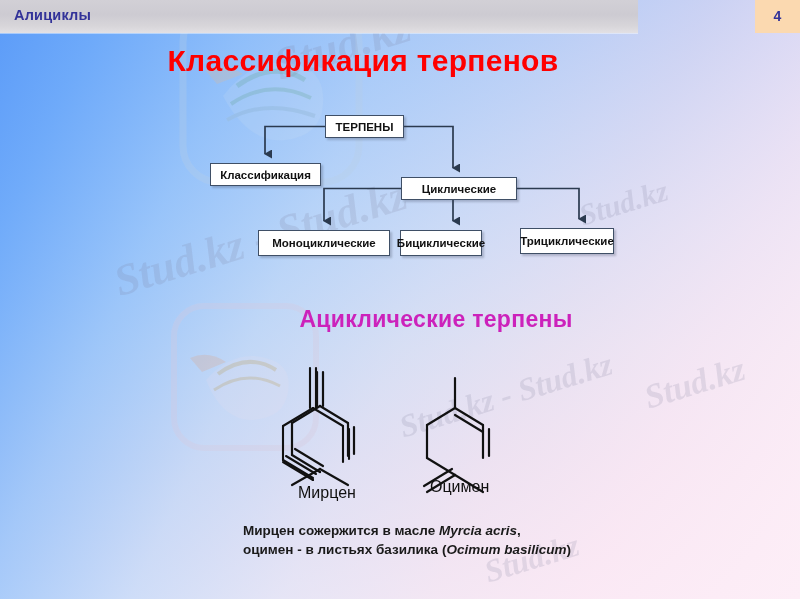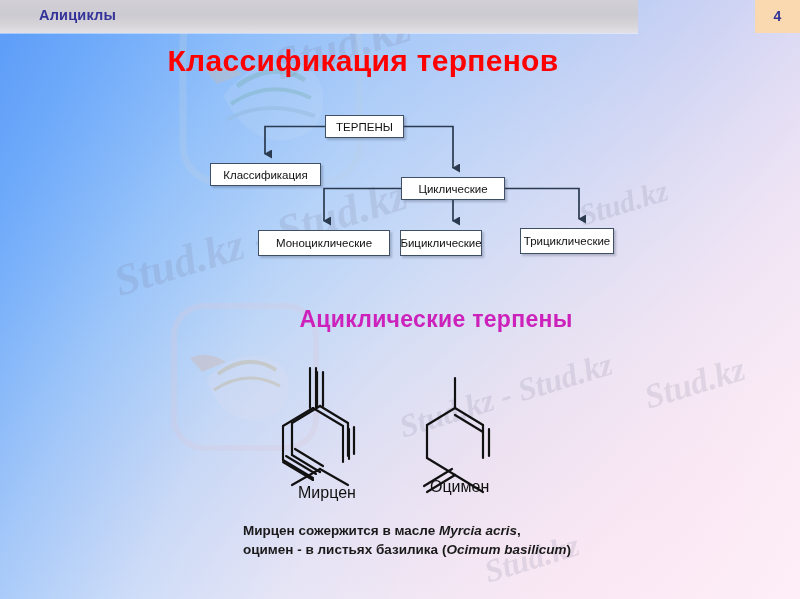--- a/index.html
+++ b/index.html
@@ -45,21 +45,20 @@
   }
   .header-title {
     position: absolute;
     left: 14px;
     top: 7px;
     font-size: 14.5px;
     font-weight: bold;
     color: #333399;
     letter-spacing: 0.2px;
     white-space: nowrap;
-    margin-left: 25px;
   }
   .page-num-box {
     position: absolute;
     right: 0;
     top: 0;
     width: 45px;
     height: 33px;
     background: #fbd9b0;
   }
   .page-num {
@@ -110,27 +109,27 @@
   .node {
     position: absolute;
     background: #ffffff;
     border: 1.6px solid #3f4f66;
     box-shadow: 1.5px 1.5px 2px rgba(60,70,90,0.28);
     box-sizing: border-box;
     display: flex;
     align-items: center;
     justify-content: center;
     font-size: 11.5px;
-    font-weight: normal;
+    font-weight: bold;
     color: #111111;
     white-space: nowrap;
   }
   #node-terpeny   { left: 325px; top: 115px; width: 79px;  height: 23px; }
   #node-acyclic   { left: 210px; top: 163px; width: 111px; height: 23px; }
-  #node-cyclic    { left: 401px; top: 177px; width: 104px; height: 23px; }
+  #node-cyclic    { left: 401px; top: 177px; width: 116px; height: 23px; }
   #node-mono      { left: 258px; top: 230px; width: 132px; height: 26px; }
   #node-bi        { left: 400px; top: 230px; width: 82px; height: 26px; }
   #node-tri       { left: 520px; top: 228px; width: 94px; height: 26px; }
 
   
   .mol-label {
     position: absolute;
     font-size: 16px;
     font-weight: normal;
     color: #111111;

